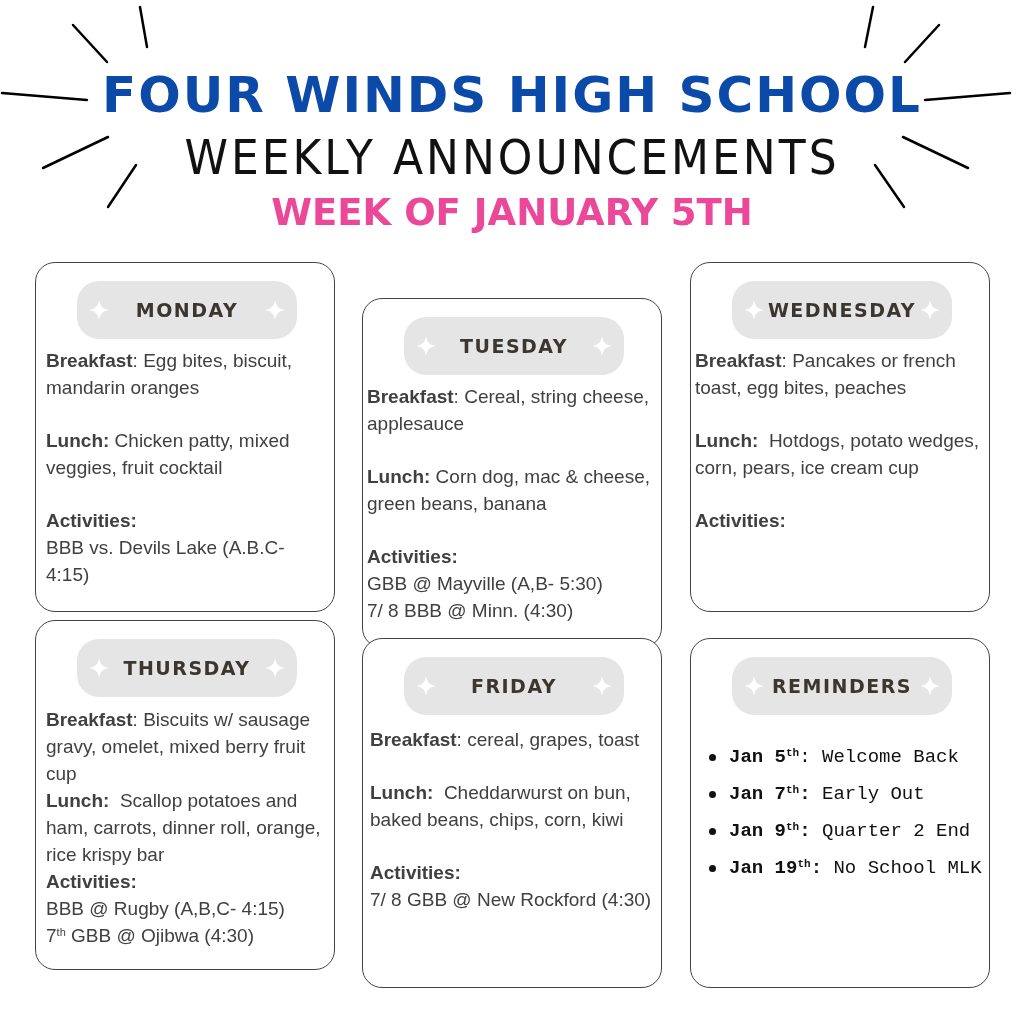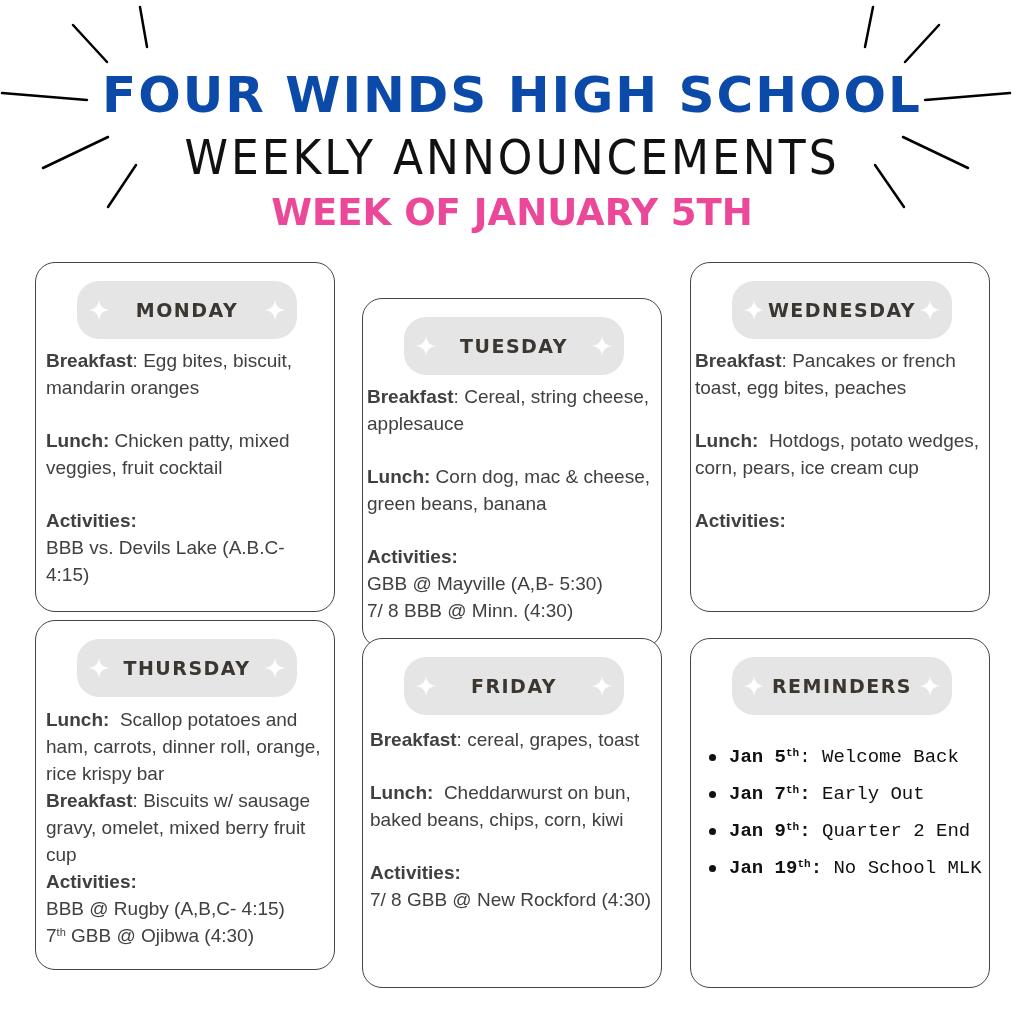--- a/index.html
+++ b/index.html
@@ -145,22 +145,22 @@
   <div class="pill">
     <svg class="sparkle left" viewBox="0 0 20 20">
         <path d="M10 0 Q11 9 20 10 Q11 11 10 20 Q9 11 0 10 Q9 9 10 0Z" fill="#fff"></path>
       </svg>
     <span class="pill-label">THURSDAY</span>
     <svg class="sparkle right" viewBox="0 0 20 20">
         <path d="M10 0 Q11 9 20 10 Q11 11 10 20 Q9 11 0 10 Q9 9 10 0Z" fill="#fff"></path>
       </svg>
   </div>
   <div class="body-text" style="top:85px;">
+    <p><b>Breakfast</b><span>: </span><span>Biscuits w/ sausage gravy, omelet, mixed berry fruit cup</span></p>
     <p><b>Lunch:</b>&nbsp; <span>Scallop potatoes and ham, carrots, dinner roll, orange, rice krispy bar</span></p>
-    <p><b>Breakfast</b><span>: </span><span>Biscuits w/ sausage gravy, omelet, mixed berry fruit cup</span></p>
     <p><b>Activities:</b></p>
     <p>BBB @ Rugby (A,B,C- 4:15)</p>
     <p><span>7</span><sup>th</sup><span> GBB @ Ojibwa (4:30)</span></p>
   </div>
 </section>
 
 <section class="card" style="left:362px; top:638px;">
   <div class="pill">
     <svg class="sparkle left" viewBox="0 0 20 20">
         <path d="M10 0 Q11 9 20 10 Q11 11 10 20 Q9 11 0 10 Q9 9 10 0Z" fill="#fff"></path>

